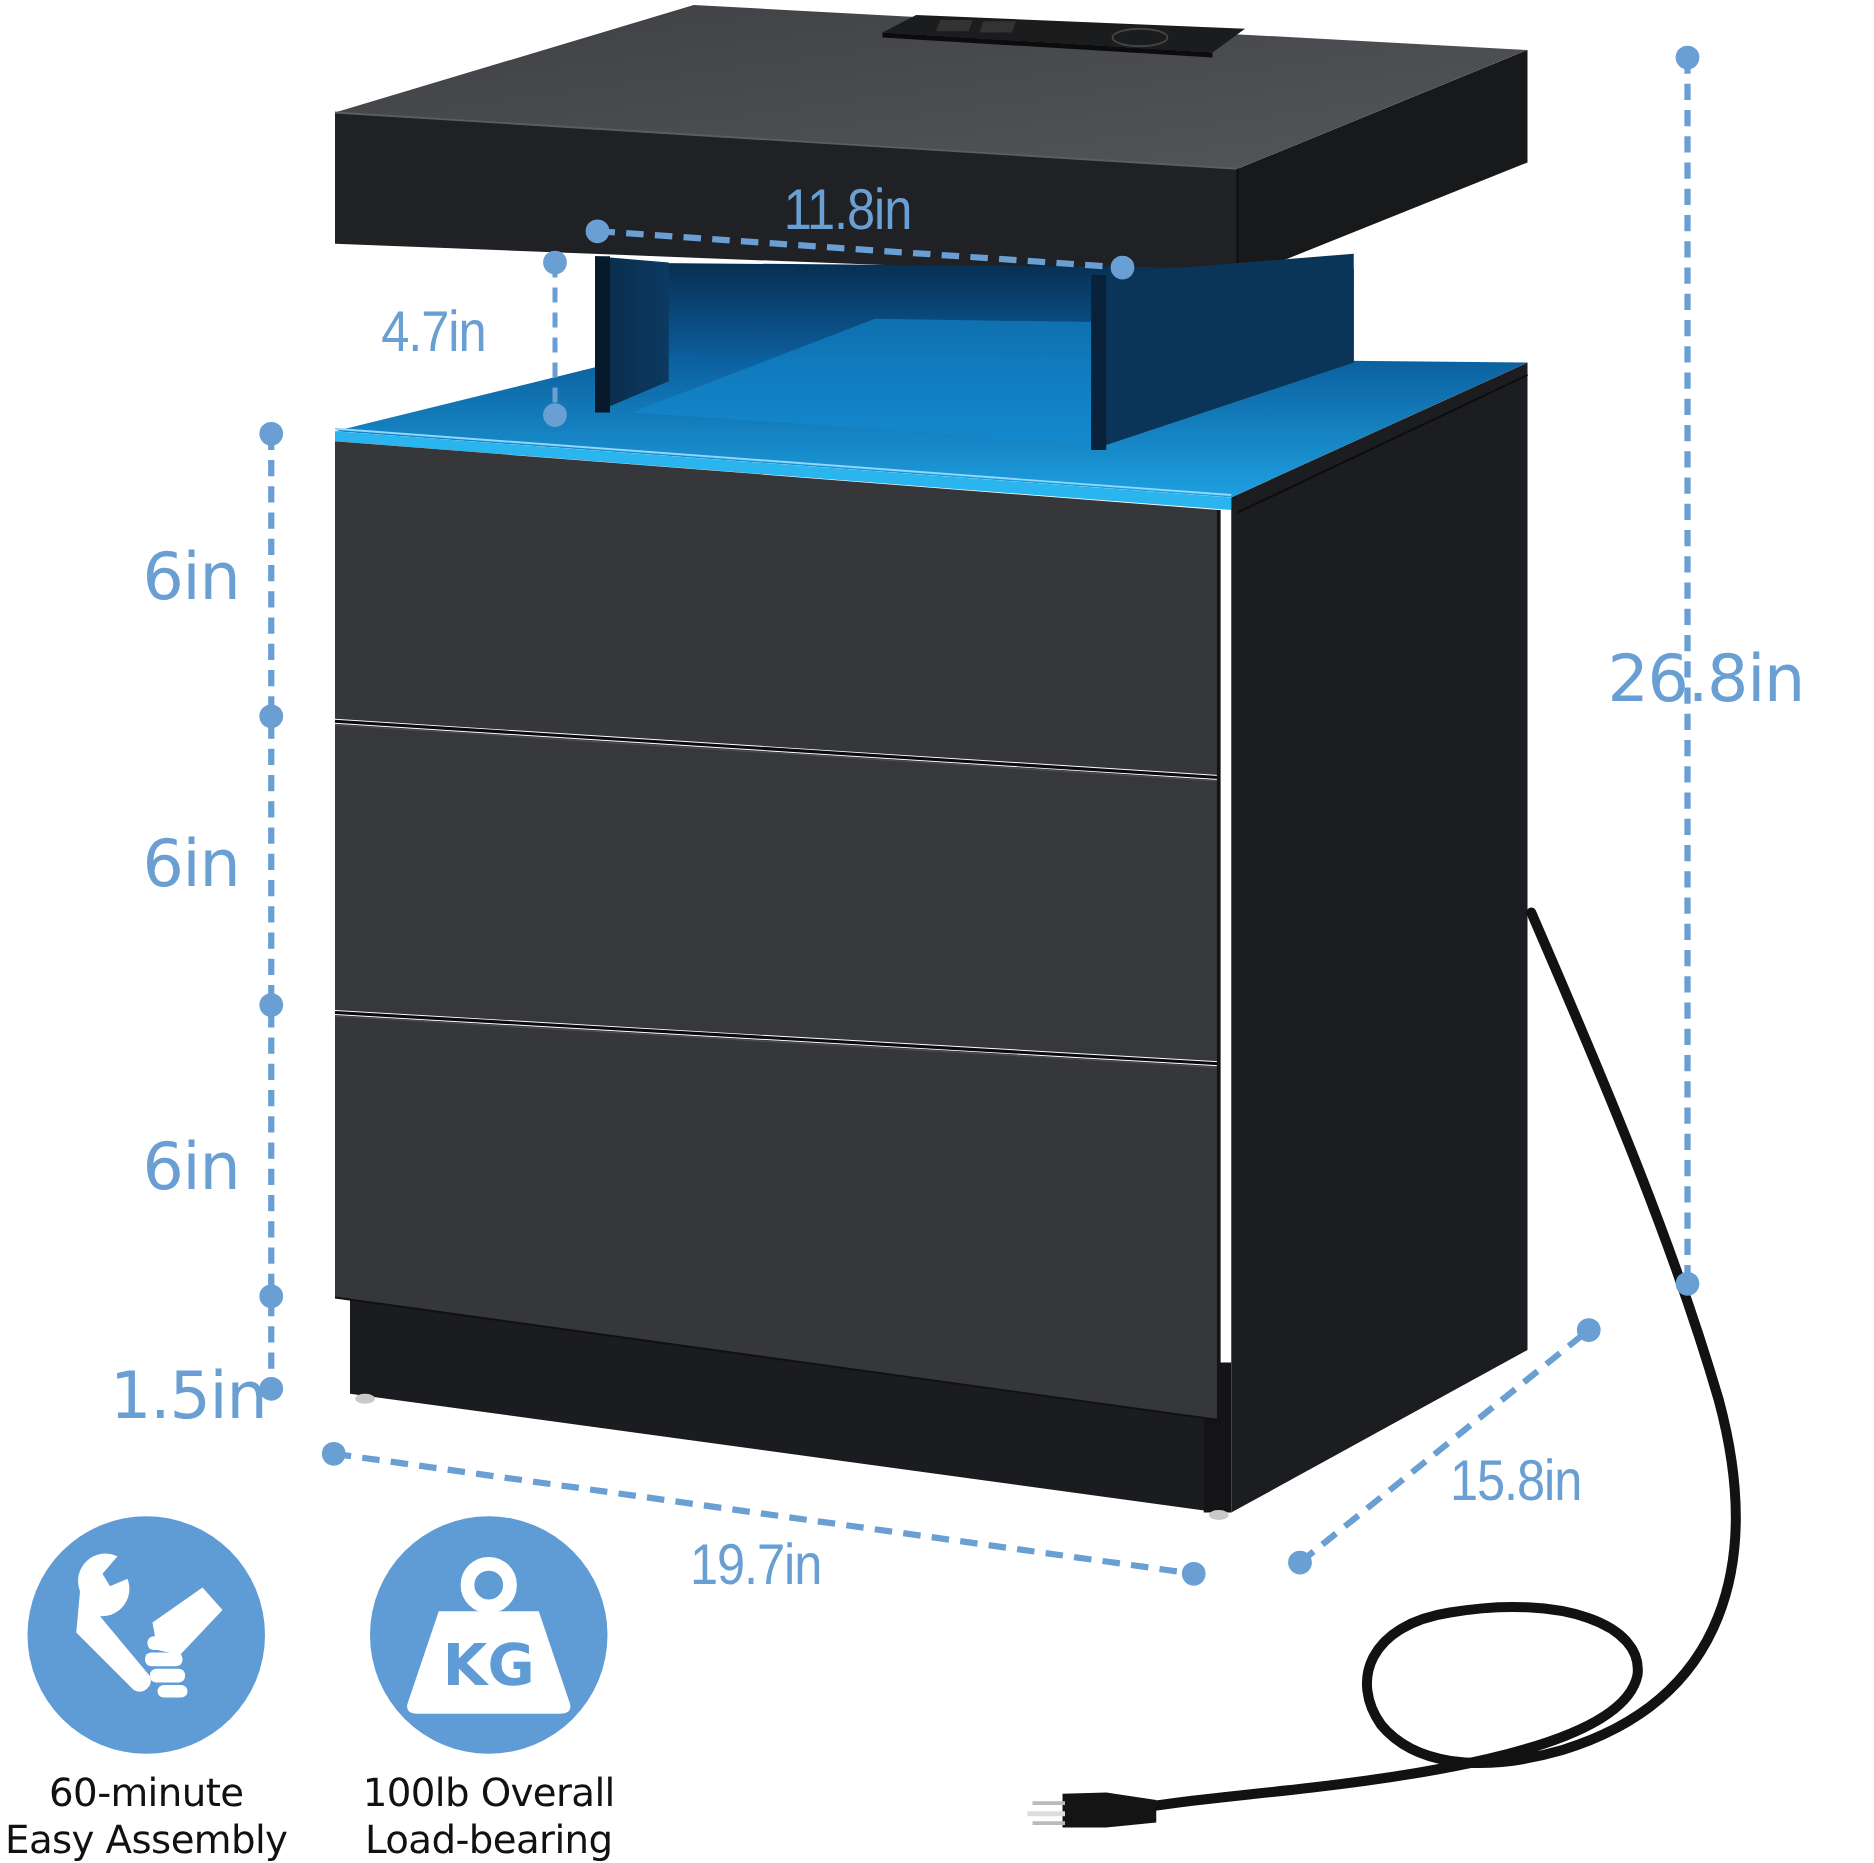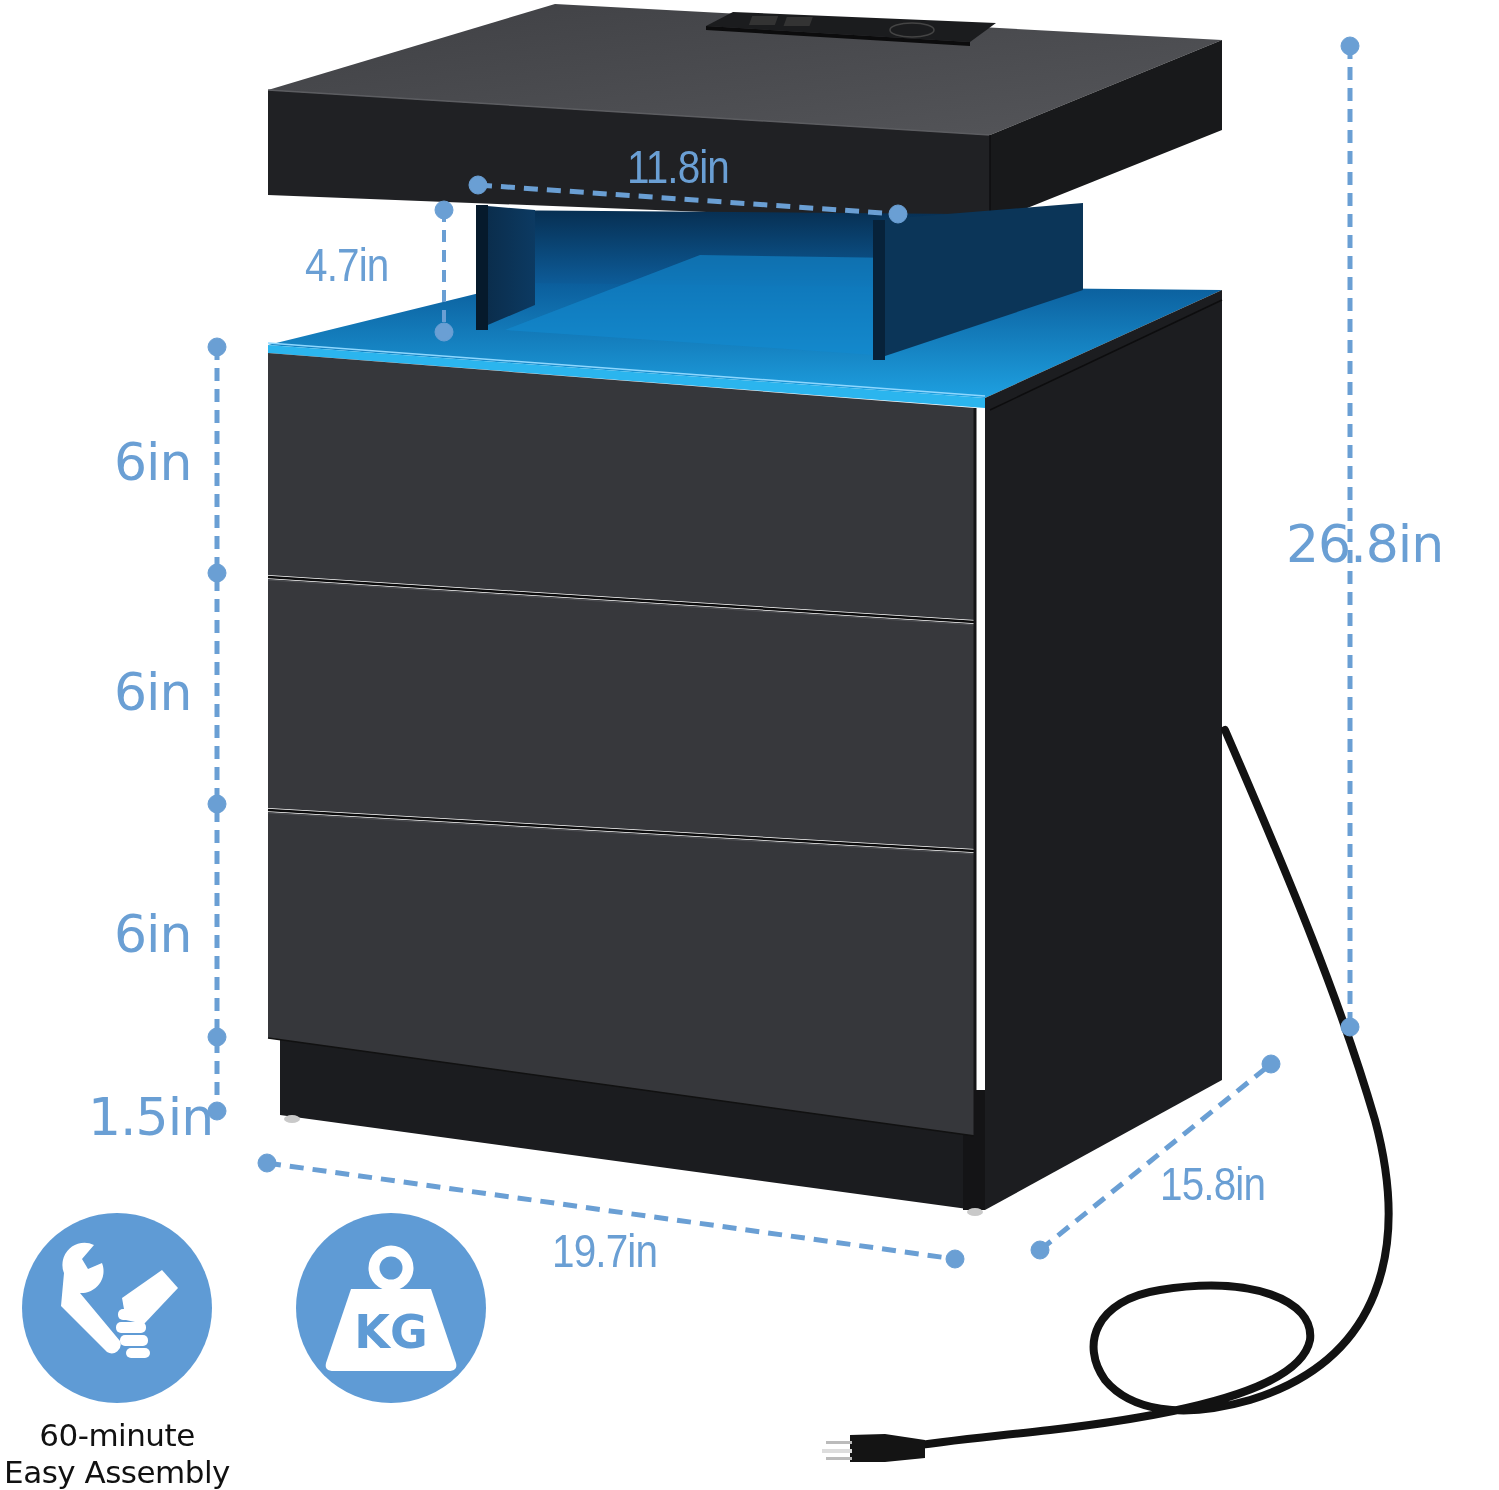--- a/index.html
+++ b/index.html
@@ -193,14 +193,16 @@
 
 <div class="feature" style="left:261px; top:1213px;">
   <div class="badge">
     <svg width="190" height="190" viewBox="0 0 190 190">
       <circle cx="95" cy="55" r="17" fill="none" stroke="#ffffff" stroke-width="11"></circle>
       <path d="M55,76 L135,76 L160,150 Q162,158 152,158 L38,158 Q28,158 30,150 Z" fill="#ffffff"></path>
       <text x="95" y="135" text-anchor="middle" font-family="DejaVu Sans, sans-serif" font-weight="bold" font-size="46" fill="#5f9bd5">KG</text>
     </svg>
   </div>
   <div class="caption">
+    <div>100lb Overall</div>
+    <div>Load-bearing</div>
   </div>
 </div>
 
 </body></html>

